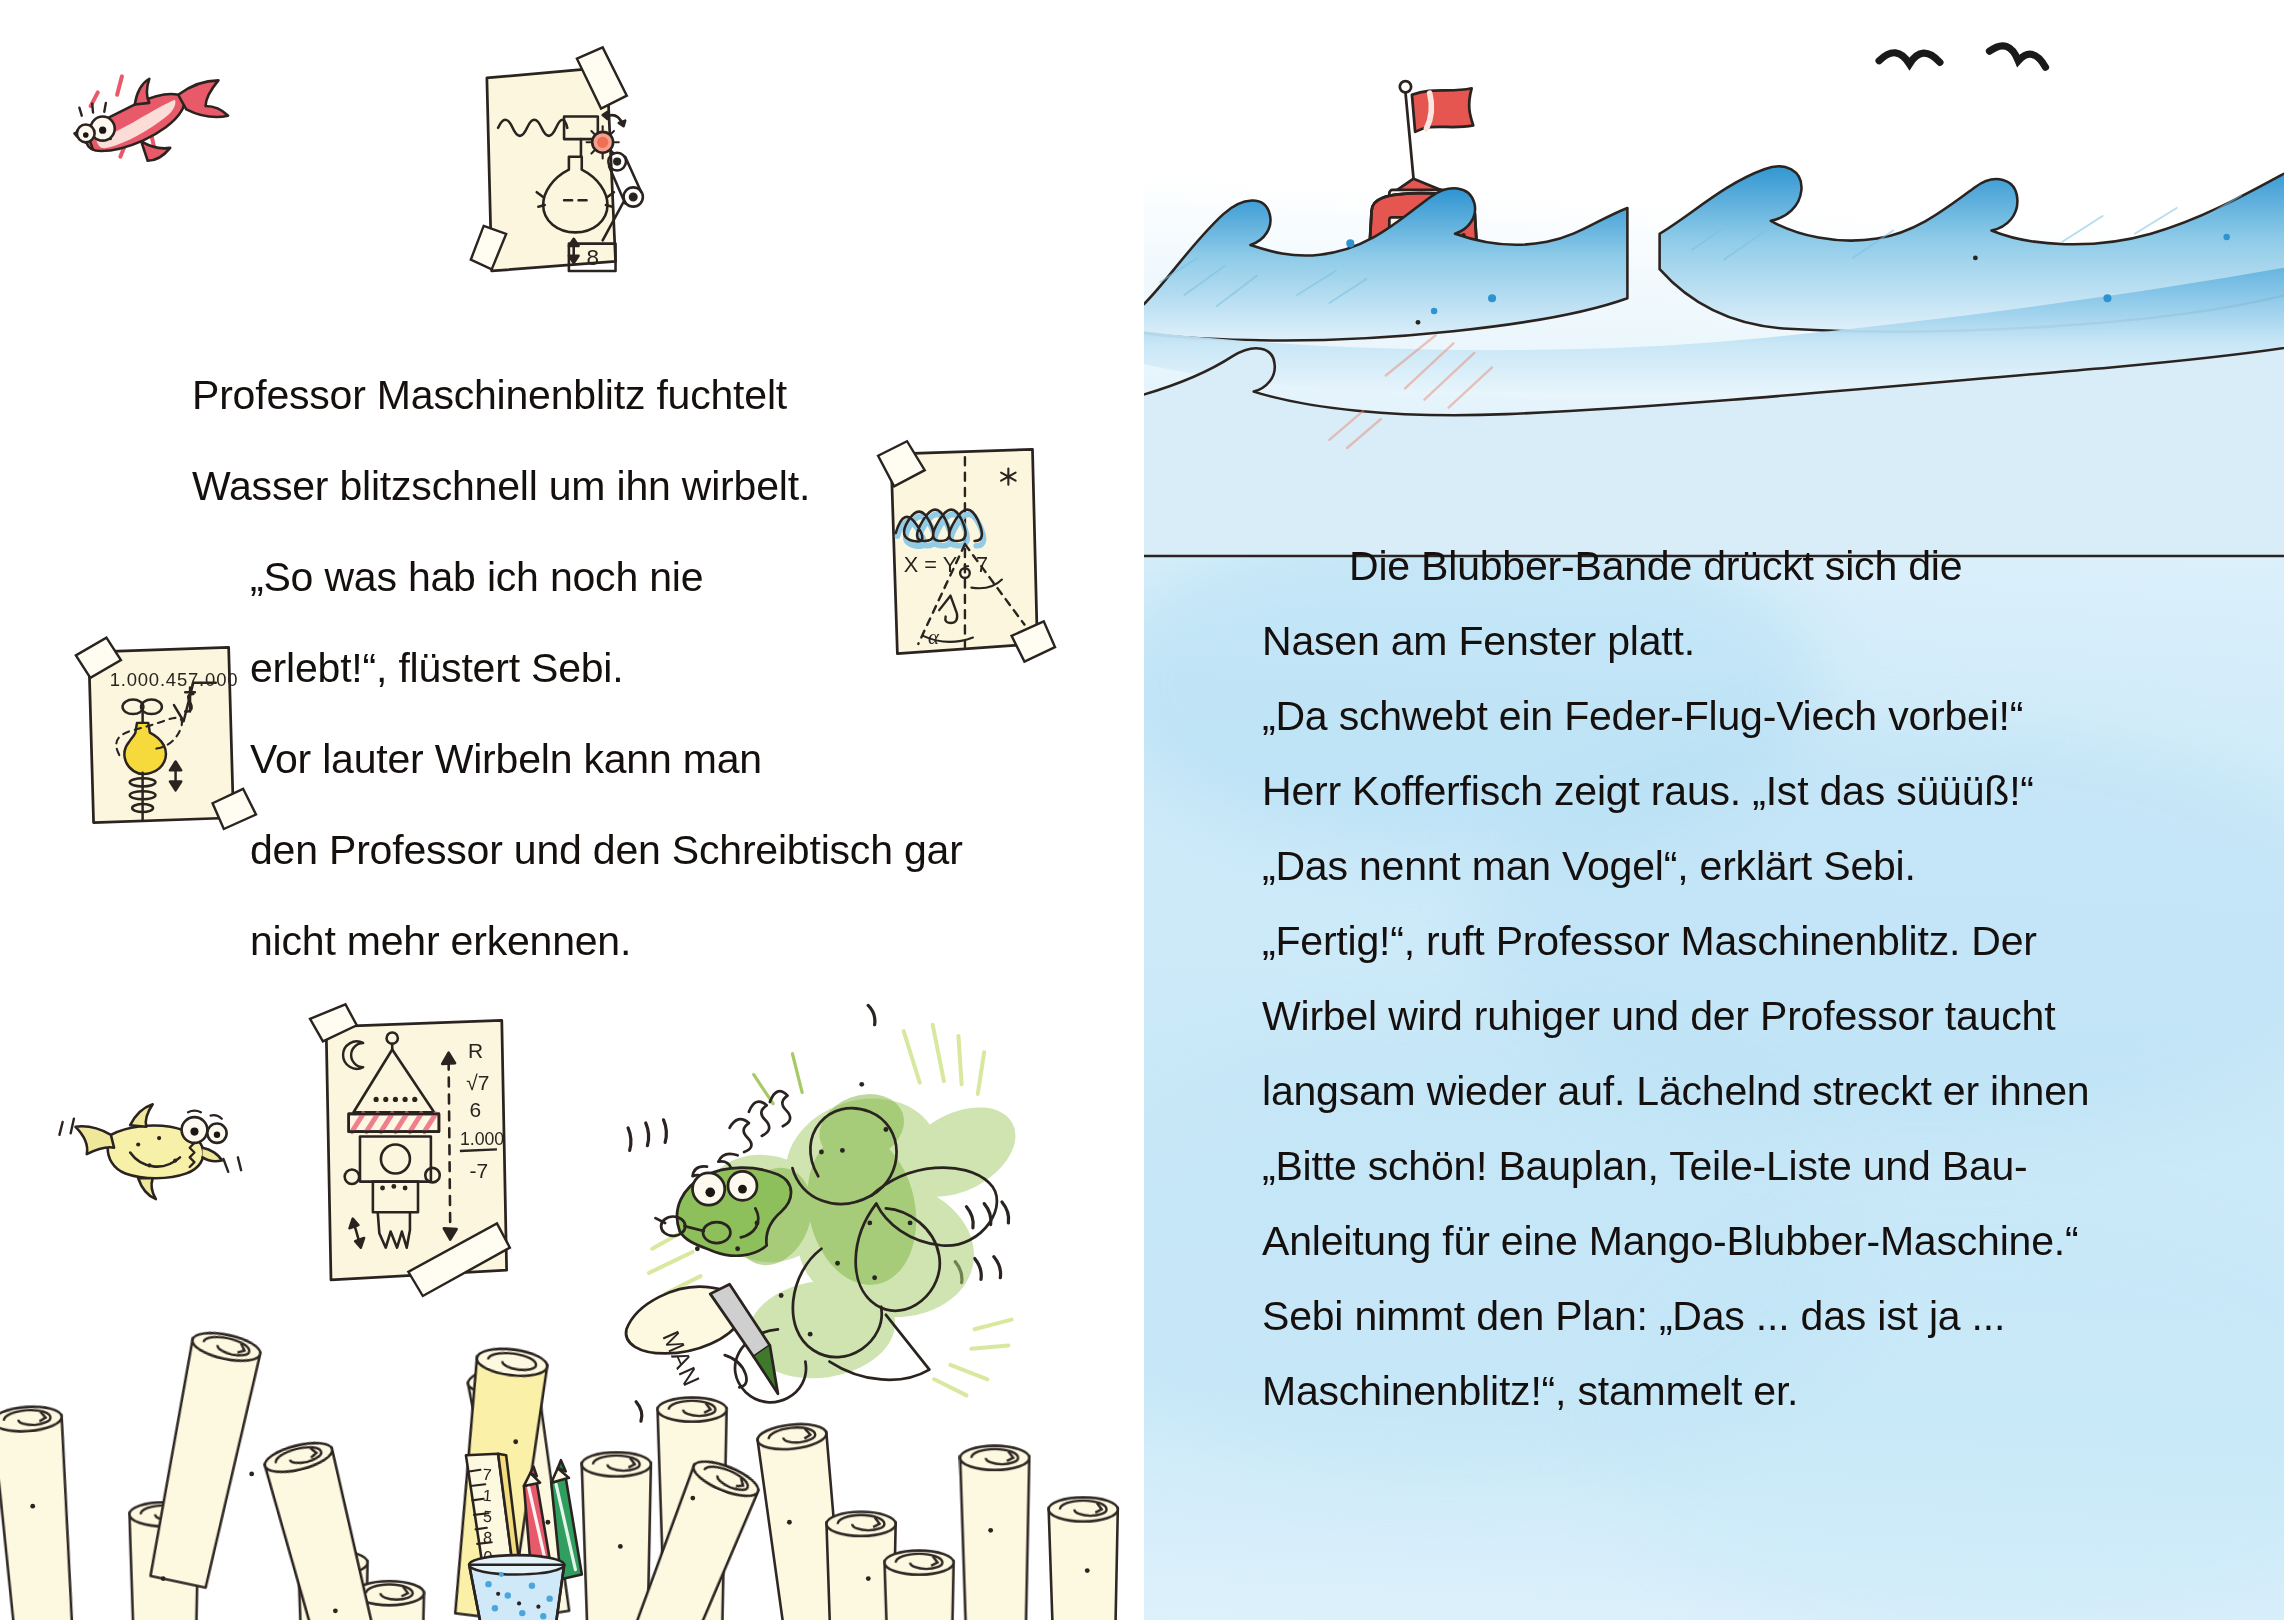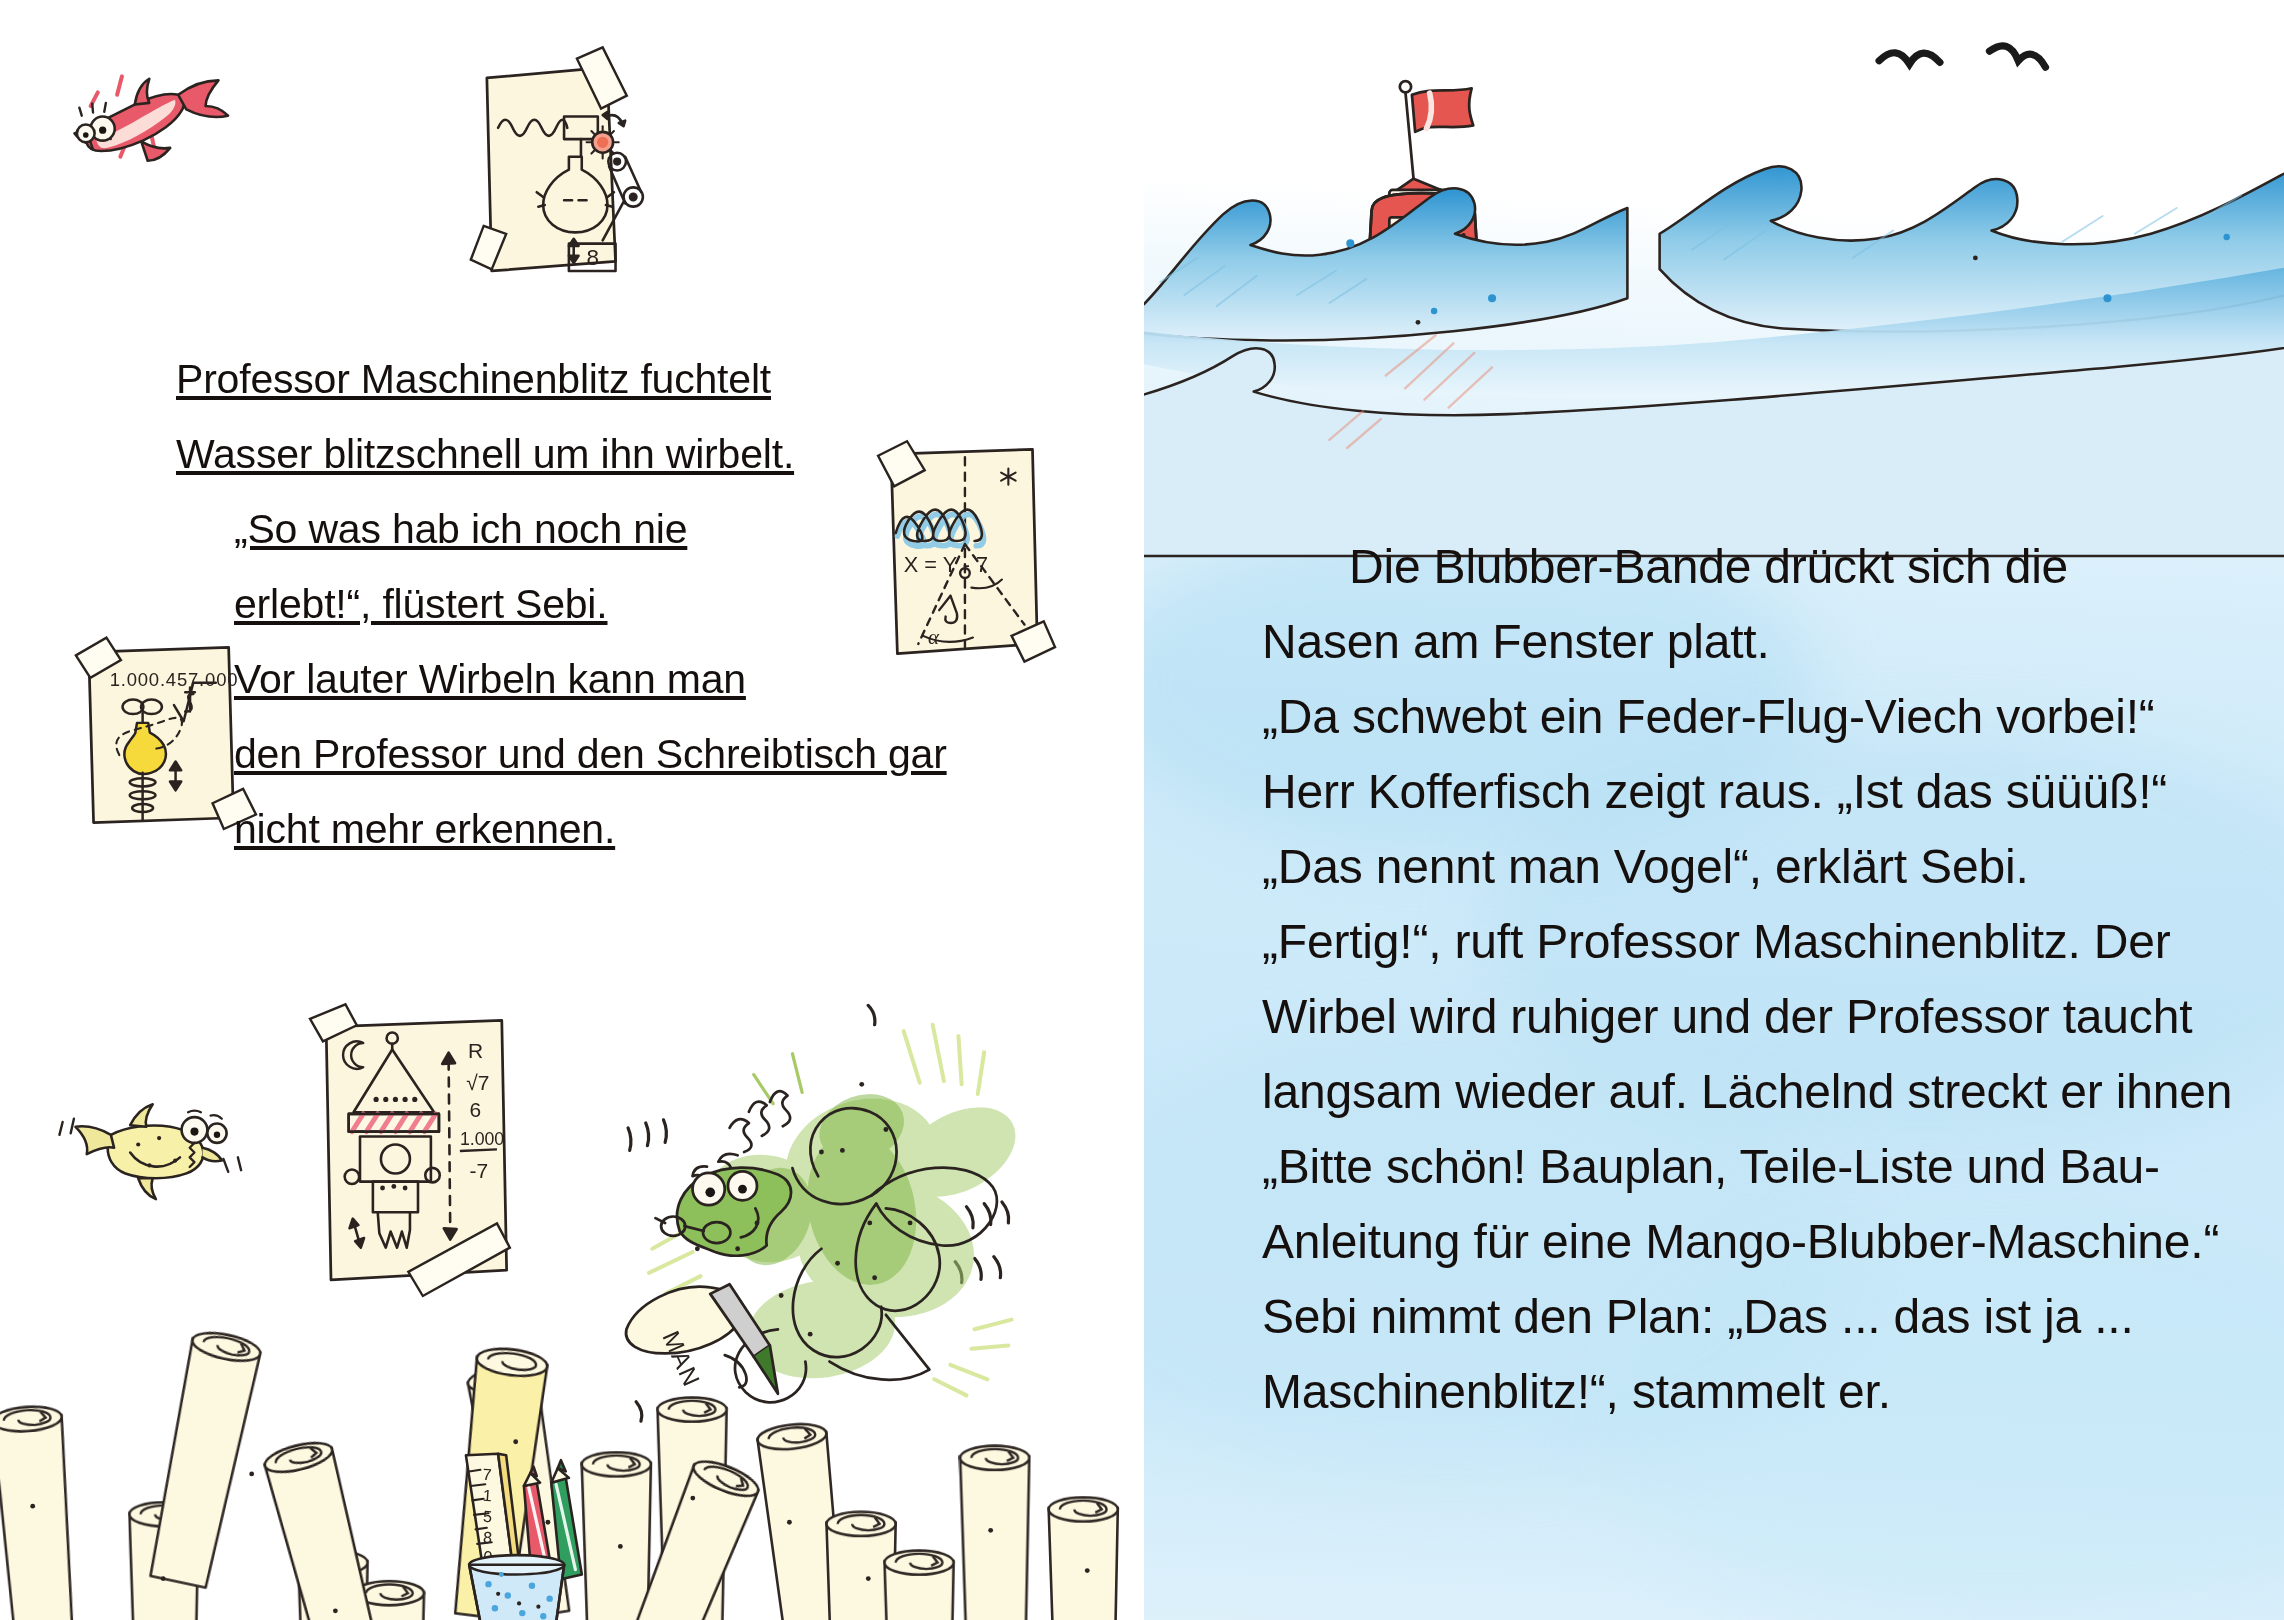--- a/index.html
+++ b/index.html
@@ -11,36 +11,36 @@
   .page{position:absolute;inset:0;background:#fff;}
 
   
   #left-page{position:absolute;left:0;top:0;width:1144px;height:1620px;background:#ffffff;overflow:hidden;}
 
   #left-text{
     position:absolute;left:176px;top:342px;width:870px;
     font-size:41px;line-height:75px;color:#15100e;
     letter-spacing:-0.2px;font-stretch:condensed;
   }
-  #left-text p{margin:0;white-space:pre;text-decoration:underline;}
+  #left-text p{margin:16px;white-space:pre;}
   #left-text .indent{text-indent:58px;}
 
   
   #right-page{
     position:absolute;left:1144px;top:0;width:1140px;height:1620px;overflow:hidden;
     background:
       linear-gradient(183deg,rgba(255,255,255,0) 0%,rgba(255,255,255,0) 14%,rgba(205,234,249,0.28) 19%,rgba(189,227,247,0.55) 33%,rgba(196,230,248,0.80) 47%,rgba(198,231,248,0.92) 66%,rgba(202,233,249,0.95) 86%,rgba(215,238,250,0.85) 100%),
       #ffffff;
   }
   
   .wash{position:absolute;border-radius:50%;filter:blur(31px);pointer-events:none;}
 
   #right-text{
     position:absolute;left:118px;top:529px;width:959px;
-    font-size:48px;line-height:75px;color:#15100e;
+    font-size:41px;line-height:75px;color:#15100e;
     letter-spacing:-0.2px;
   }
   #right-text p{margin:0;white-space:pre;}
   #right-text .indent{text-indent:87px;}
 
   svg{display:block;overflow:visible;}
   .art{position:absolute;pointer-events:none;}
 </style>
 </head>
 <body>

